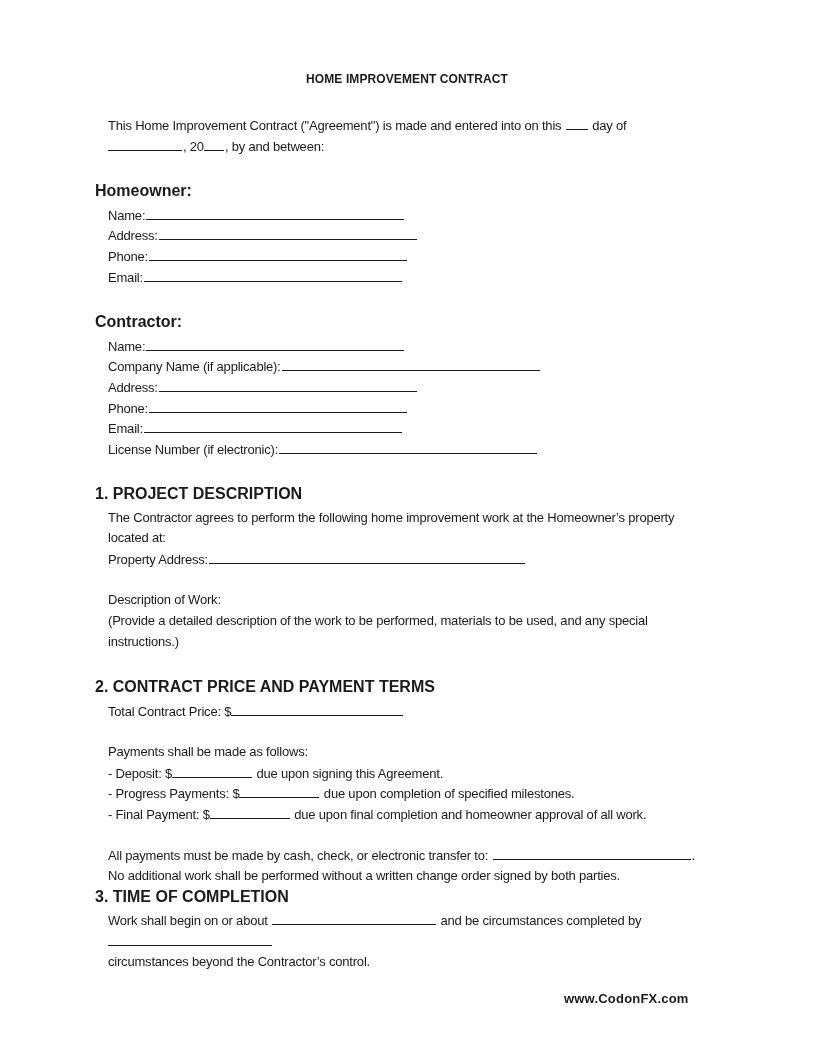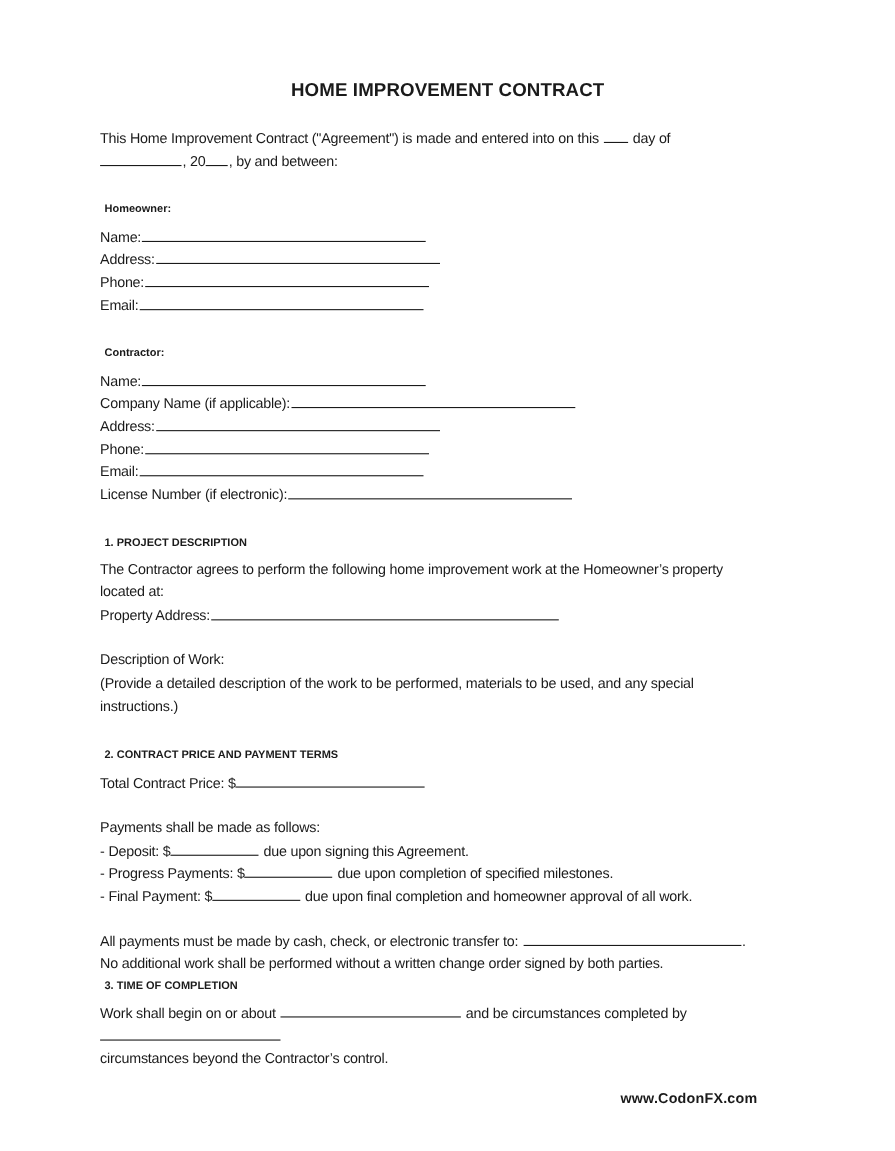--- a/index.html
+++ b/index.html
@@ -2,29 +2,29 @@
 <html><head>
 <meta charset="utf-8">
 <style>
   html, body { margin: 0; padding: 0; background: #ffffff; }
   body {
     width: 814px; height: 1046px; position: relative; overflow: hidden;
     font-family: "Liberation Sans", sans-serif; color: #1a1a1a;
   }
   .page { position: absolute; left: 0; top: 0; width: 814px; height: 1046px; }
   .ln {
-    position: absolute; left: 91px; font-size: 13px; line-height: 16px;
+    position: absolute; left: 108px; font-size: 13px; line-height: 16px;
     white-space: nowrap; letter-spacing: -0.2px;
   }
   .title {
     position: absolute; left: 0; width: 814px; top: 72px; text-align: center;
-    font-weight: bold; font-size: 17px; letter-spacing: 0.1px;
+    font-weight: bold; font-size: 12px; letter-spacing: 0.1px;
   }
   .h {
-    position: absolute; left: 95px; font-weight: bold; font-size: 10px; line-height: 18px;
+    position: absolute; left: 95px; font-weight: bold; font-size: 16px; line-height: 18px;
     white-space: nowrap;
   }
   .blank {
     display: inline-block; border-bottom: 1px solid #1a1a1a; height: 12px;
     vertical-align: baseline; margin: 0 1px;
   }
   .footer {
     position: absolute; left: 564px; top: 991px; font-weight: bold; font-size: 13px;
     letter-spacing: 0.2px;
   }

